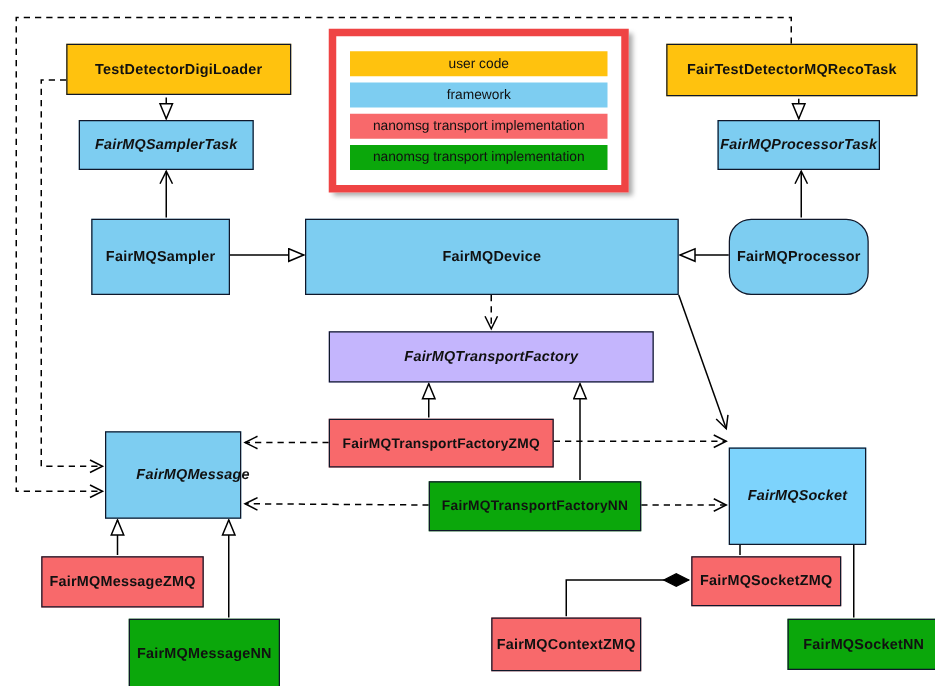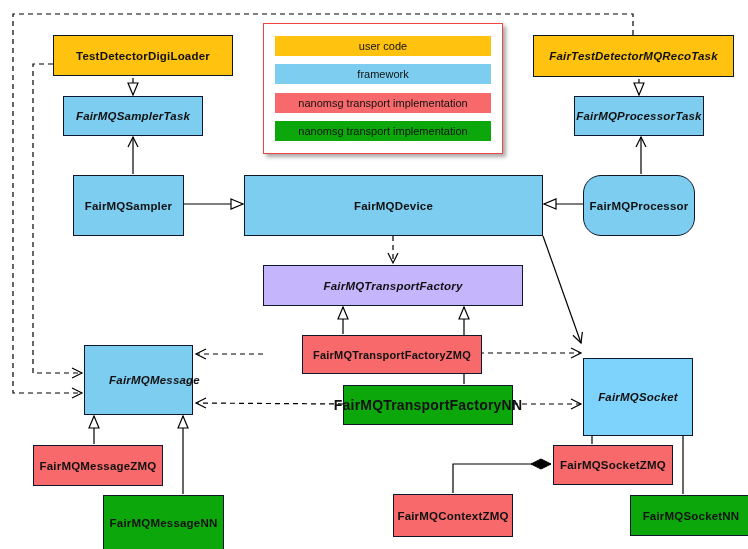--- a/index.html
+++ b/index.html
@@ -10,21 +10,21 @@
   #canvas{position:absolute;left:0;top:0;width:748px;height:549px;}
   svg.edges{position:absolute;left:0;top:0;pointer-events:none;}
   .node{
     position:absolute;border:1px solid #0f172a;box-sizing:border-box;
     display:flex;align-items:center;justify-content:center;
     font-size:11.5px;font-weight:bold;color:#111;white-space:nowrap;
     letter-spacing:0.2px;
   }
   .node.abstract{font-style:italic;}
   .legend{
-    position:absolute;border:1px solid #ef4444;background:#fff;box-sizing:border-box;
+    position:absolute;border:6px solid #ef4444;background:#fff;box-sizing:border-box;
     box-shadow:3px 3px 4px rgba(0,0,0,0.35);
     display:flex;flex-direction:column;justify-content:space-between;
     padding:12px 11px;
   }
   .legend .swatch{
     height:20px;display:flex;align-items:center;justify-content:center;
     font-size:11px;color:#111;white-space:nowrap;
   }
 </style>
 </head>
@@ -73,37 +73,37 @@
 
   <div class="legend" style="left:263px;top:23px;width:240px;height:131px;">
     <div class="swatch" style="background: rgb(255, 194, 14);">user code</div>
     <div class="swatch" style="background: rgb(125, 205, 241);">framework</div>
     <div class="swatch" style="background: rgb(248, 105, 107);">nanomsg transport implementation</div>
     <div class="swatch" style="background: rgb(11, 167, 11);">nanomsg transport implementation</div>
   </div>
 
   <div class="node" style="left: 53px; top: 35px; width: 180px; height: 41px; background: rgb(255, 194, 14);">TestDetectorDigiLoader</div>
 
-  <div class="node" style="left: 533px; top: 35px; width: 201px; height: 42px; background: rgb(255, 194, 14); font-style: italic;">FairTestDetectorMQRecoTask</div>
+  <div class="node" style="left: 533px; top: 35px; width: 201px; height: 42px; background: rgb(255, 194, 14);">FairTestDetectorMQRecoTask</div>
 
   <div class="node abstract" style="left: 63px; top: 96px; width: 140px; height: 40px; background: rgb(125, 205, 241);">FairMQSamplerTask</div>
 
   <div class="node abstract" style="left: 574px; top: 96px; width: 130px; height: 40px; background: rgb(125, 205, 241);">FairMQProcessorTask</div>
 
   <div class="node" style="left: 73px; top: 175px; width: 111px; height: 61px; background: rgb(125, 205, 241);">FairMQSampler</div>
 
   <div class="node" style="left: 244px; top: 175px; width: 299px; height: 61px; background: rgb(125, 205, 241);">FairMQDevice</div>
 
   <div class="node" style="left: 583px; top: 175px; width: 112px; height: 61px; background: rgb(125, 205, 241); border-radius: 18px;">FairMQProcessor</div>
 
   <div class="node abstract" style="left: 263px; top: 265px; width: 260px; height: 41px; background: #c4b5fd;">FairMQTransportFactory</div>
 
-  <div class="node" style="left: 263px; top: 335px; width: 180px; height: 39px; font-size: 11px; background: rgb(248, 105, 107); margin-left: 39px;">FairMQTransportFactoryZMQ</div>
+  <div class="node" style="left: 263px; top: 335px; width: 180px; height: 39px; font-size: 11px; background: rgb(248, 105, 107);">FairMQTransportFactoryZMQ</div>
 
-  <div class="node" style="left: 343px; top: 385px; width: 170px; height: 40px; font-size: 14px; background: rgb(11, 167, 11);">FairMQTransportFactoryNN</div>
+  <div class="node" style="left: 343px; top: 385px; width: 170px; height: 40px; font-size: 11px; background: rgb(11, 167, 11);">FairMQTransportFactoryNN</div>
 
   <div class="node abstract" style="left: 84px; top: 345px; width: 109px; height: 70px; background: rgb(125, 205, 241); padding-left: 32px;">FairMQMessage</div>
 
   <div class="node abstract" style="left: 583px; top: 358px; width: 110px; height: 78px; background: #7dd3fc;">FairMQSocket</div>
 
   <div class="node" style="left: 33px; top: 445px; width: 130px; height: 41px; background: rgb(248, 105, 107);">FairMQMessageZMQ</div>
 
   <div class="node" style="left: 103px; top: 495px; width: 121px; height: 56px; background: rgb(11, 167, 11);">FairMQMessageNN</div>
 
   <div class="node" style="left: 553px; top: 445px; width: 120px; height: 40px; background: rgb(248, 105, 107);">FairMQSocketZMQ</div>

